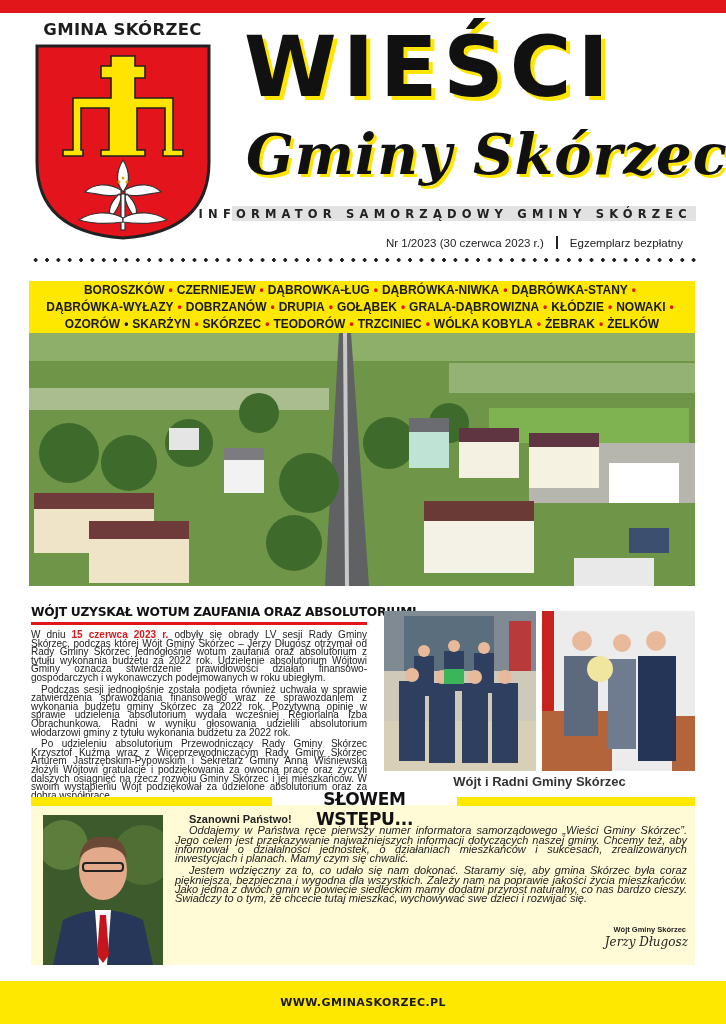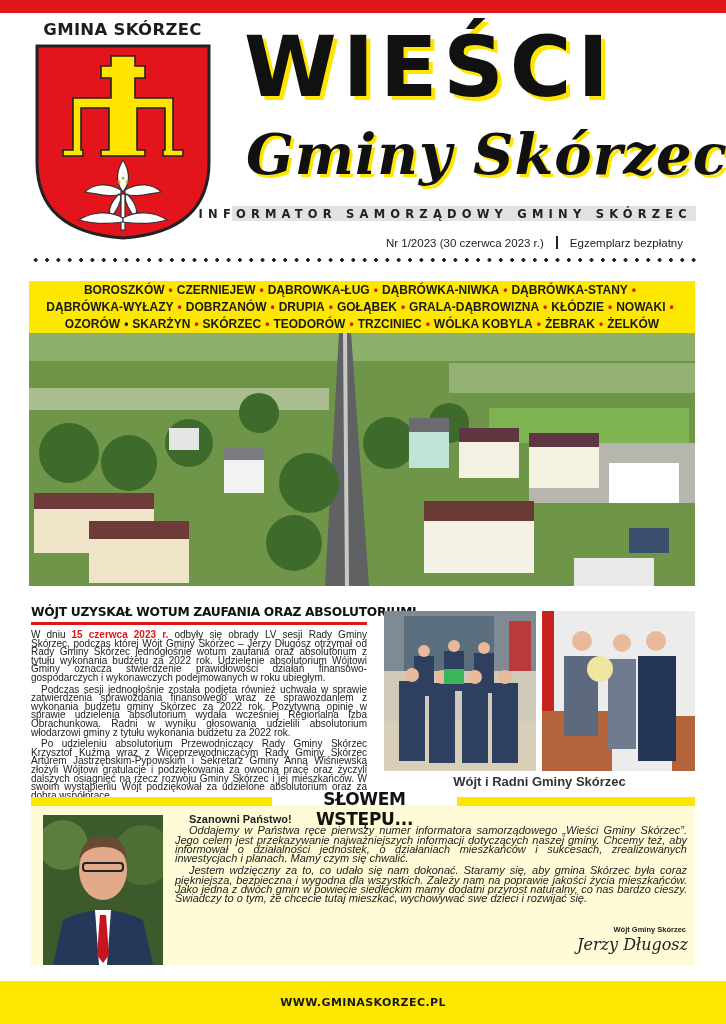--- a/index.html
+++ b/index.html
@@ -62,21 +62,21 @@
   .intro-box { position: absolute; left: 31px; top: 805px; width: 664px; height: 160px; background: #fffbd6; }
   .intro-bar-left { position: absolute; left: 31px; top: 797px; width: 241px; height: 9px; background: #ffe800; }
   .intro-bar-right { position: absolute; left: 457px; top: 797px; width: 238px; height: 9px; background: #ffe800; }
   .intro-heading { position: absolute; left: 272px; top: 789px; width: 185px; text-align: center;
     font-family: "DejaVu Sans", sans-serif; font-weight: bold; font-size: 17px; letter-spacing: -0.3px; color: #111; }
   .portrait { position: absolute; left: 43px; top: 815px; width: 120px; height: 150px; overflow: hidden; background: #3d5a2c; }
   .intro-text { position: absolute; left: 175px; top: 815px; width: 512px; font-size: 11px; line-height: 9.3px; color: #222; text-align: justify; }
   .intro-text .greet { font-weight: bold; font-style: normal; margin-left: 14px; margin-bottom: 2px; }
   .intro-text p.body { font-style: italic; text-indent: 14px; margin-bottom: 3px; }
   .signature-title { position: absolute; right: 40px; top: 925px; font-weight: bold; font-size: 7.5px; color: #222; }
-  .signature { position: absolute; right: 38px; top: 935px; font-family: "DejaVu Serif", serif; font-style: italic; font-size: 16px; color: #222; }
+  .signature { position: absolute; right: 38px; top: 935px; font-family: "DejaVu Serif", serif; font-style: italic; font-size: 12px; color: #222; }
 
   
   .footer { position: absolute; left: 0; top: 981px; width: 726px; height: 43px; background: #ffe800;
     display: flex; align-items: center; justify-content: center; }
   .footer-url { font-family: "DejaVu Sans", sans-serif; font-weight: bold; font-size: 11px; letter-spacing: 0.4px; color: #1a1a1a; }
 </style>
 </head>
 <body>
 
 <div class="top-bar"></div>

